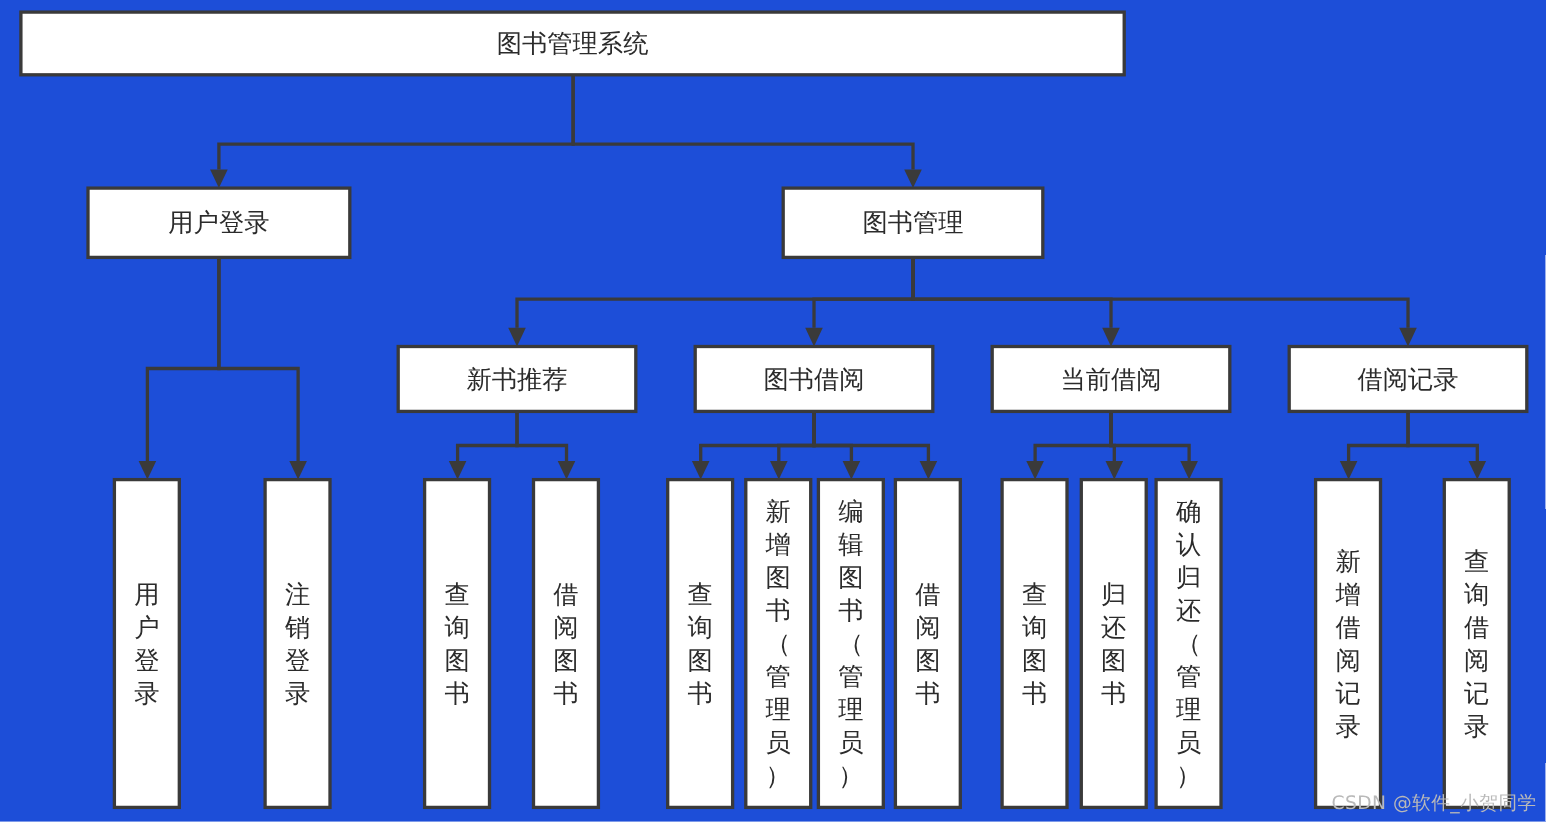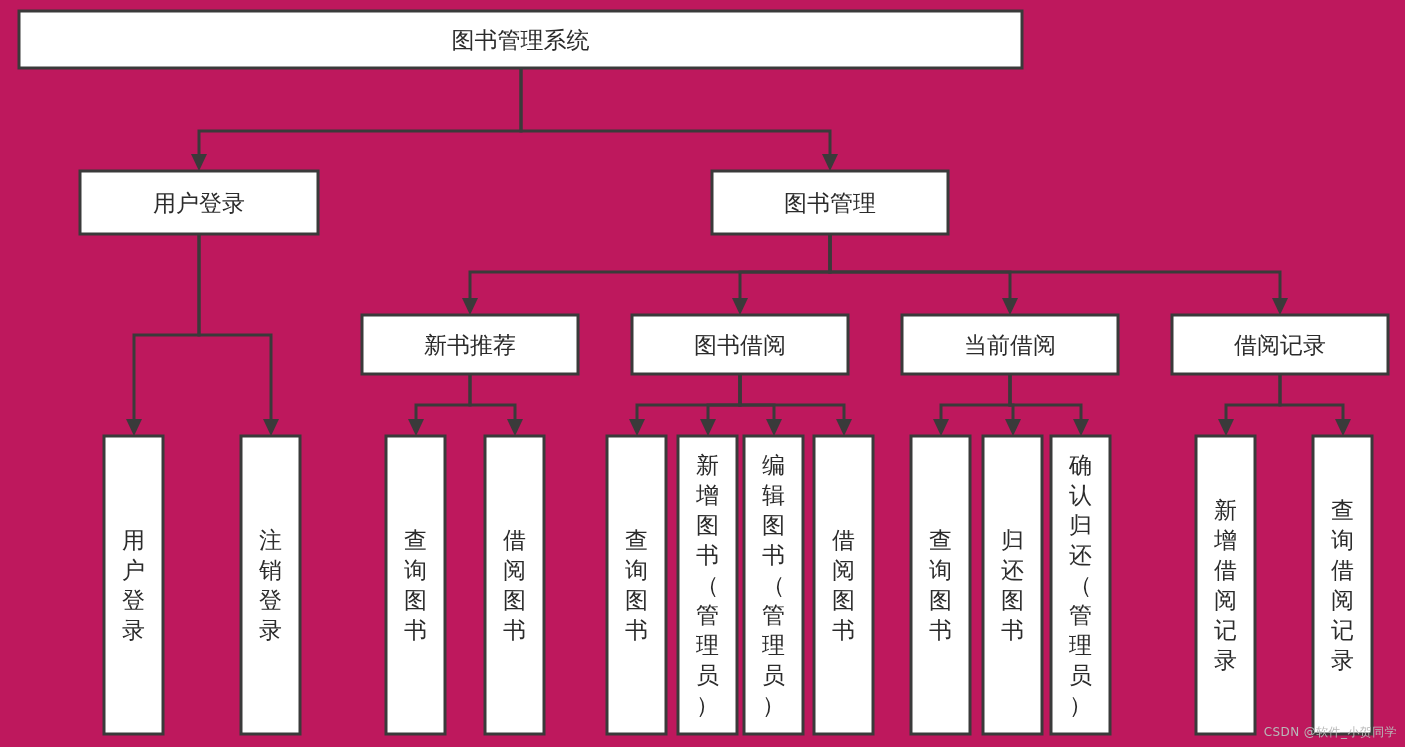--- a/index.html
+++ b/index.html
@@ -8,21 +8,21 @@
     padding: 0;
     background: #ffffff;
   }
   body {
     font-family: "DejaVu Sans", "Liberation Sans", sans-serif;
   }
   #diagram-root {
     position: relative;
     width: 1405px;
     height: 747px;
-    background: #be185d;
+    background: #1d4ed8;
     overflow: hidden;
   }
   svg#flow-svg {
     position: absolute;
     top: 0;
     left: 0;
     width: 1405px;
     height: 747px;
     display: block;
   }
@@ -52,21 +52,21 @@
     fill: #2b2b2b;
     font-family: "DejaVu Sans", "Liberation Sans", sans-serif;
     font-size: 23px;
     text-anchor: middle;
   }
   .watermark-text {
     position: absolute;
     right: 8px;
     bottom: 6px;
     font-family: "DejaVu Sans", "Liberation Sans", sans-serif;
-    font-size: 12px;
+    font-size: 17px;
     color: #b9b9b9;
     letter-spacing: 0.4px;
     white-space: nowrap;
     user-select: none;
   }
 </style>
 </head>
 <body>
 
 <div id="diagram-root">

